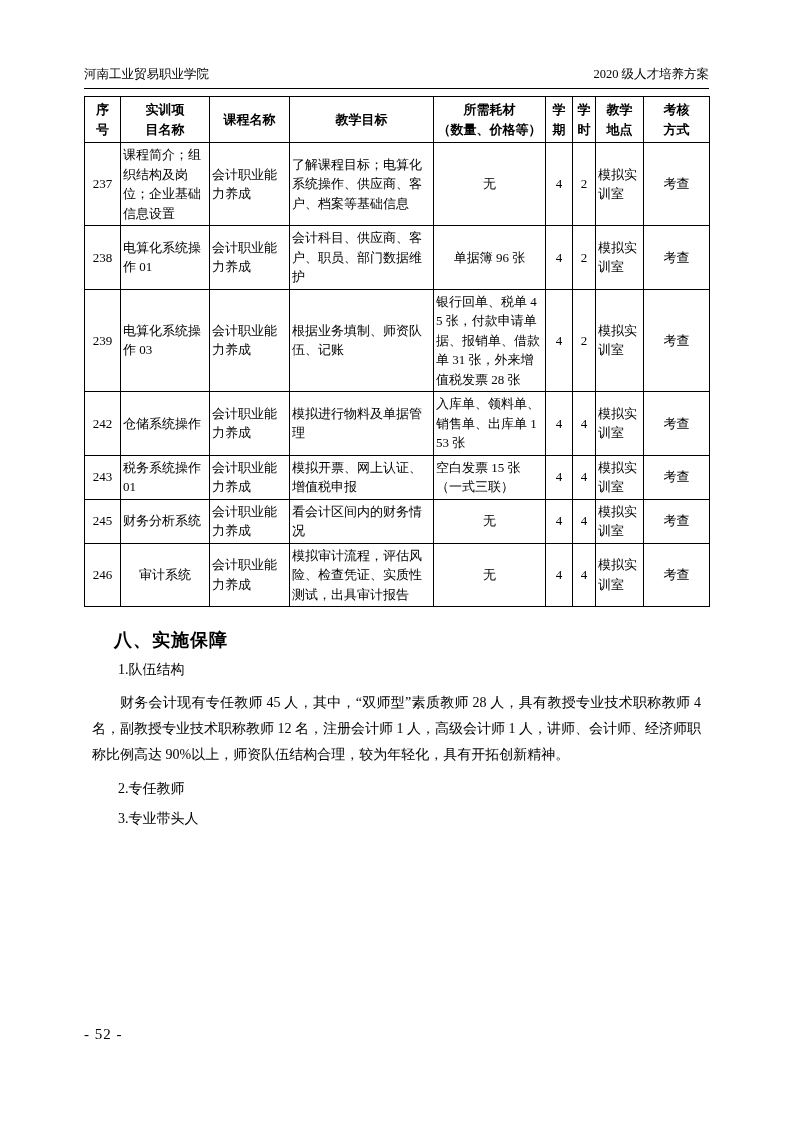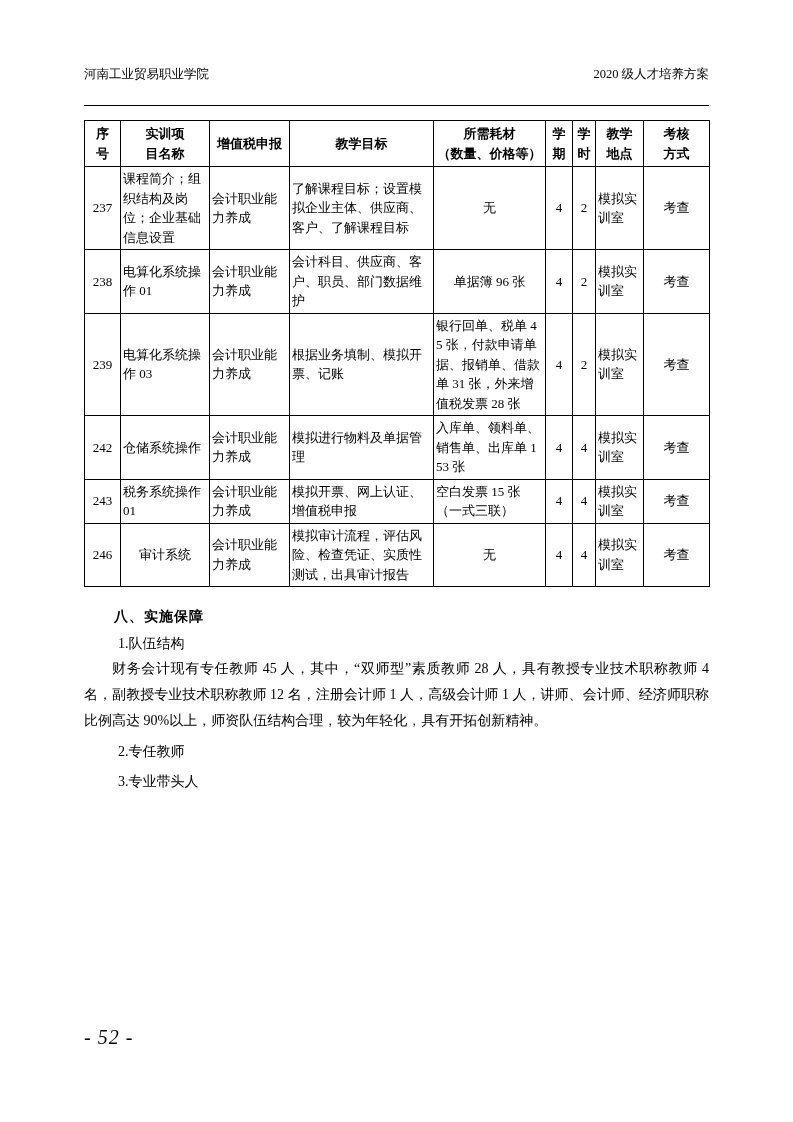--- a/index.html
+++ b/index.html
@@ -17,23 +17,23 @@
     position: absolute;
     left: 84px;
     top: 66px;
     width: 625px;
   }
   .doc-header {
     display: flex;
     justify-content: space-between;
     align-items: flex-end;
     font-size: 12.5px;
-    padding-bottom: 22px;
+    padding-bottom: 5px;
     border-bottom: 1.5px solid #000;
-    margin-bottom: 14px;
+    margin-bottom: 7px;
   }
   table.training {
     width: 625px;
     border-collapse: collapse;
     table-layout: fixed;
     border: 1.5px solid #000;
   }
   table.training th, table.training td {
     border: 1px solid #000;
     font-size: 13px;
@@ -45,50 +45,49 @@
   }
   table.training th {
     font-weight: bold;
     text-align: center;
     white-space: pre-line;
     height: 46px;
     padding: 3px 1px;
   }
   table.training td.center { text-align: center; margin-top: 45px; }
   .sec-h1 {
-    font-size: 14px;
+    font-size: 18px;
     font-weight: bold;
     margin: 21px 0 0 30px;
     letter-spacing: 1px;
   }
   .sec-h2 {
     font-size: 15.5px;
     font-weight: bold;
     margin: 14px 0 2px 30px;
     letter-spacing: 0.5px;
   }
   .item-title {
     font-size: 14px;
     line-height: 1.8;
     margin: 5px 0 0 34px;
   }
   .para {
     font-size: 14px;
     line-height: 1.85;
     text-align: justify;
     text-indent: 2em;
-    margin: 0;
+    margin: 8px;
   }
   .page-number {
     position: absolute;
     left: 84px;
     top: 1026px;
-    font-size: 20px;
+    font-size: 15px;
     letter-spacing: 1px;
-    font-style: italic;
   }
 </style>
 </head>
 <body>
 
 <div class="page">
   <div class="content">
 
     <div class="doc-header">
       <span>河南工业贸易职业学院</span>
@@ -106,40 +105,40 @@
         <col style="width:23px">
           <col style="width:48px">
           <col style="width:66px">
       </colgroup>
       <thead>
         <tr>
           <th>序
 号</th>
           <th>实训项
 目名称</th>
-          <th>增值税申报</th>
+          <th>课程名称</th>
           <th>教学目标</th>
           <th>所需耗材
 （数量、价格等）</th>
           <th>学
 期</th>
           <th>学
 时</th>
           <th>教学
 地点</th>
           <th>考核
 方式</th>
         </tr>
       </thead>
       <tbody>
           <tr>
             <td class="center">237</td>
             <td>课程简介；组织结构及岗位；企业基础信息设置</td>
             <td>会计职业能力养成</td>
-            <td>了解课程目标；设置模拟企业主体、供应商、客户、了解课程目标</td>
+            <td>了解课程目标；电算化系统操作、供应商、客户、档案等基础信息</td>
             <td class="center">无</td>
             <td class="center">4</td>
             <td class="center">2</td>
             <td>模拟实训室</td>
             <td class="center">考查</td>
           </tr>
           <tr>
             <td class="center">238</td>
             <td>电算化系统操作 01</td>
             <td>会计职业能力养成</td>
@@ -147,21 +146,21 @@
             <td class="center">单据簿 96 张</td>
             <td class="center">4</td>
             <td class="center">2</td>
             <td>模拟实训室</td>
             <td class="center">考查</td>
           </tr>
           <tr>
             <td class="center">239</td>
             <td>电算化系统操作 03</td>
             <td>会计职业能力养成</td>
-            <td>根据业务填制、模拟开票、记账</td>
+            <td>根据业务填制、师资队伍、记账</td>
             <td>银行回单、税单 45 张，付款申请单据、报销单、借款单 31 张，外来增值税发票 28 张</td>
             <td class="center">4</td>
             <td class="center">2</td>
             <td>模拟实训室</td>
             <td class="center">考查</td>
           </tr>
           <tr>
             <td class="center">242</td>
             <td>仓储系统操作</td>
             <td>会计职业能力养成</td>
@@ -177,20 +176,31 @@
             <td>税务系统操作 01</td>
             <td>会计职业能力养成</td>
             <td>模拟开票、网上认证、增值税申报</td>
             <td>空白发票 15 张（一式三联）</td>
             <td class="center">4</td>
             <td class="center">4</td>
             <td>模拟实训室</td>
             <td class="center">考查</td>
           </tr>
           <tr>
+            <td class="center">245</td>
+            <td>财务分析系统</td>
+            <td>会计职业能力养成</td>
+            <td>看会计区间内的财务情况</td>
+            <td class="center">无</td>
+            <td class="center">4</td>
+            <td class="center">4</td>
+            <td>模拟实训室</td>
+            <td class="center">考查</td>
+          </tr>
+          <tr>
             <td class="center">246</td>
             <td class="center">审计系统</td>
             <td>会计职业能力养成</td>
             <td>模拟审计流程，评估风险、检查凭证、实质性测试，出具审计报告</td>
             <td class="center">无</td>
             <td class="center">4</td>
             <td class="center">4</td>
             <td>模拟实训室</td>
             <td class="center">考查</td>
           </tr>

